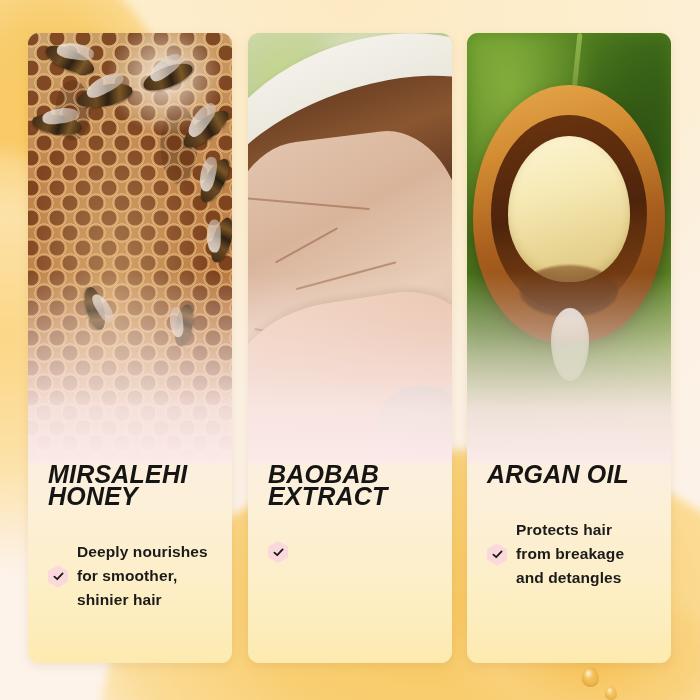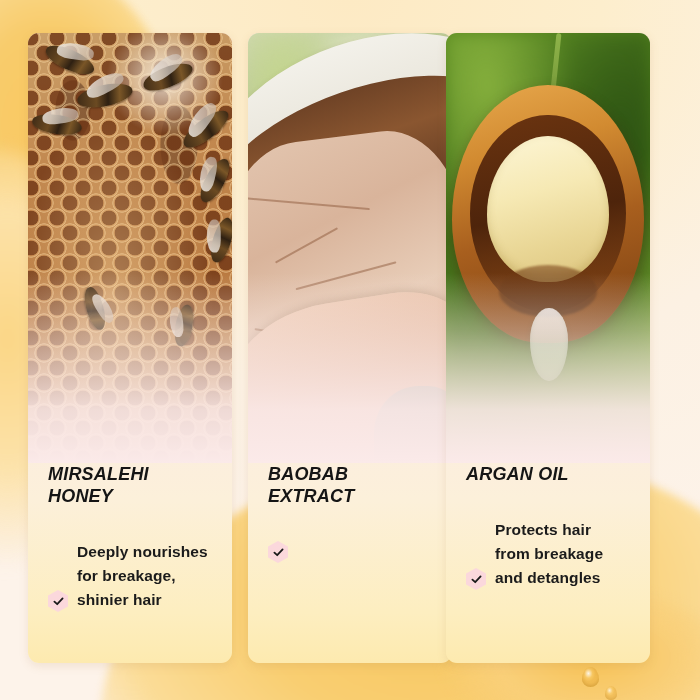--- a/index.html
+++ b/index.html
@@ -49,21 +49,21 @@
   
   .cards{position:absolute;left:0;top:0;width:700px;height:700px;}
   .card{
     position:absolute;top:33px;width:204px;height:630px;
     border-radius:11px;overflow:hidden;
     background:linear-gradient(180deg,#fbeaea 0%,#fbe9e8 46%,#fcf0da 74%,#fdeec0 92%,#fdeaaf 100%);
     box-shadow:0 3px 10px rgba(176,130,80,.16);
   }
   .card.c1{left:28px;}
   .card.c2{left:248px;text-decoration:underline;}
-  .card.c3{left:446px;}
+  .card.c3{left:467px;}
 
   .photo{position:absolute;left:0;top:0;width:100%;height:430px;overflow:hidden;}
   .photo .inner{position:absolute;inset:0;}
   .photo .fade{
     position:absolute;left:0;right:0;bottom:0;height:190px;
     background:linear-gradient(180deg,rgba(251,234,234,0) 0%,rgba(251,235,233,.55) 42%,rgba(251,234,233,.9) 72%,#fbeae9 100%);
   }
 
   
   .comb{
@@ -168,25 +168,25 @@
   .arg .stem{position:absolute;left:52%;top:0;width:5px;height:20%;
     background:linear-gradient(180deg,#8fb44a,#6d8f33);transform:rotate(6deg);border-radius:3px;}
   .arg .bottom{position:absolute;left:0;right:0;bottom:0;height:30%;
     background:linear-gradient(180deg, rgba(90,130,40,0) 0%, rgba(120,155,60,.5) 40%, rgba(180,200,120,.6) 100%);
     filter:blur(4px);}
 
   
   .body{position:absolute;left:0;right:0;top:430px;padding:0 20px;}
   .title{
     margin:0;font-weight:700;font-style:italic;
-    font-size:18px;line-height:22px;letter-spacing:.2px;
+    font-size:25px;line-height:22px;letter-spacing:.2px;
     color:#151515;text-transform:uppercase;
   }
   .bullets{list-style:none;margin:33px 0 0 0;padding:0;}
-  .bullet{display:flex;align-items:flex-end;gap:9px;}
+  .bullet{display:flex;align-items:center;gap:9px;}
   .hex{
     flex:0 0 auto;width:20px;height:22px;margin-top:1px;position:relative;
     background:#fbd8dc;
     clip-path:polygon(50% 0%,100% 25%,100% 75%,50% 100%,0% 75%,0% 25%);
     display:flex;align-items:center;justify-content:center;
   }
   .hex svg{display:block;}
   .btext{
     font-size:15.5px;line-height:24px;font-weight:600;color:#1b1b1b;letter-spacing:.1px;
     white-space:pre-line;
@@ -246,21 +246,21 @@
         <h3 class="title">MIRSALEHI
 HONEY</h3>
         <ul class="bullets">
           <li class="bullet">
             <span class="hex">
               <svg width="11" height="11" viewBox="0 0 11 11">
                   <path d="M1.4 5.6 L4.2 8.2 L9.6 2.4" fill="none" stroke="#1b1b1b" stroke-width="1.8" stroke-linecap="round" stroke-linejoin="round"></path>
                 </svg>
             </span>
             <span class="btext">Deeply nourishes
-for breakage,
+for smoother,
 shinier hair</span>
           </li>
         </ul>
       </div>
     </div>
 
     <div class="card c2">
       <div class="photo">
         <div class="inner bao">
           <div class="bg"></div>

